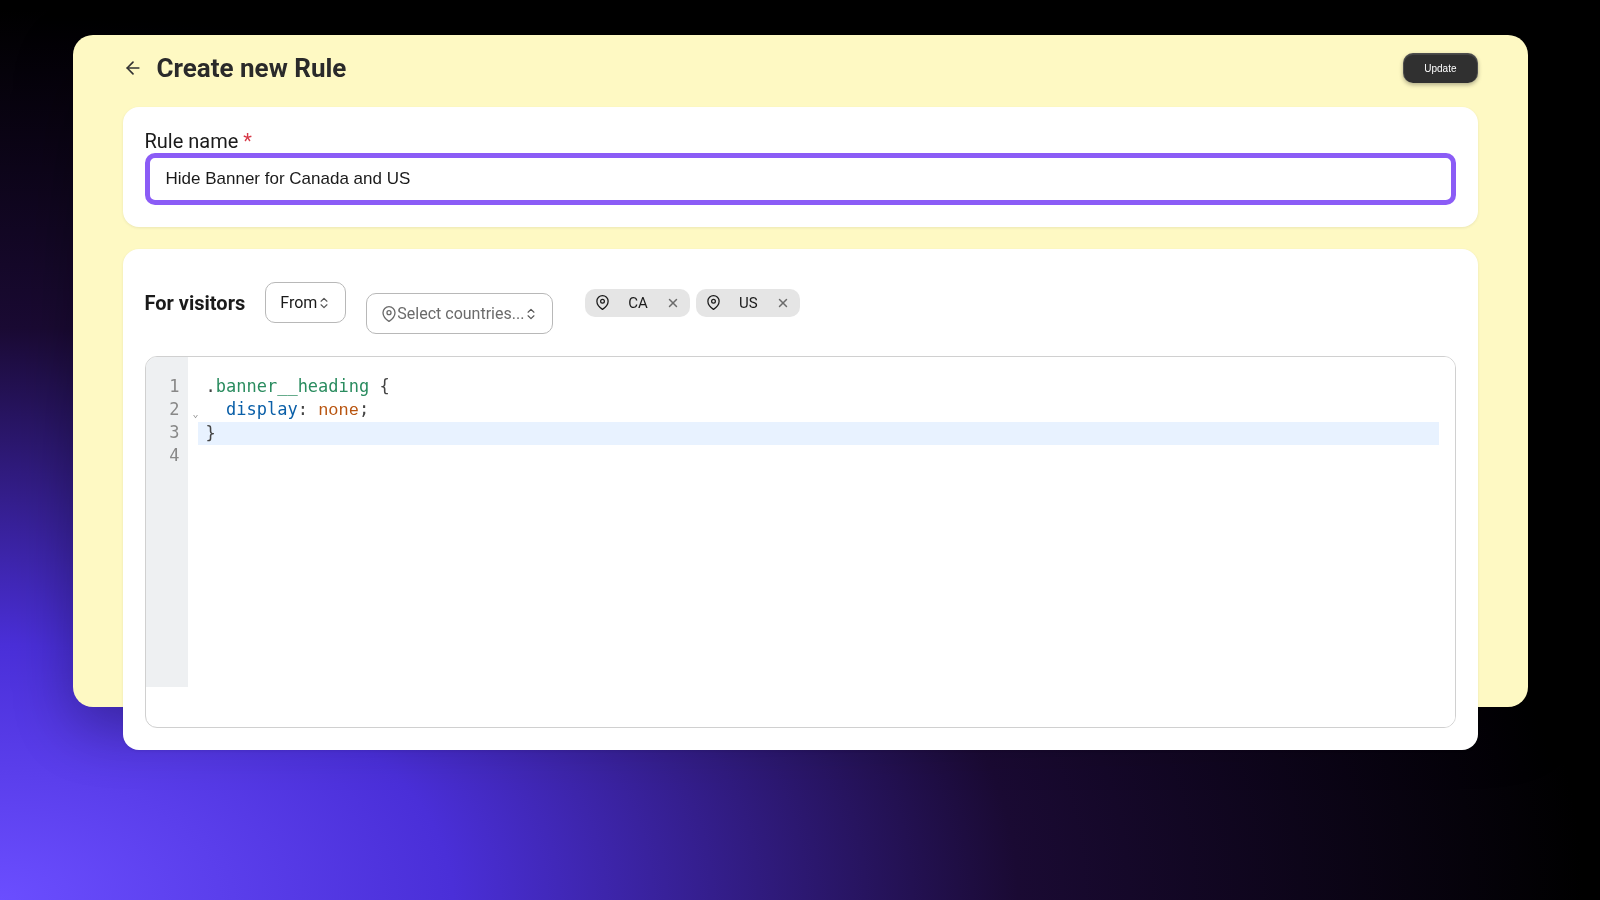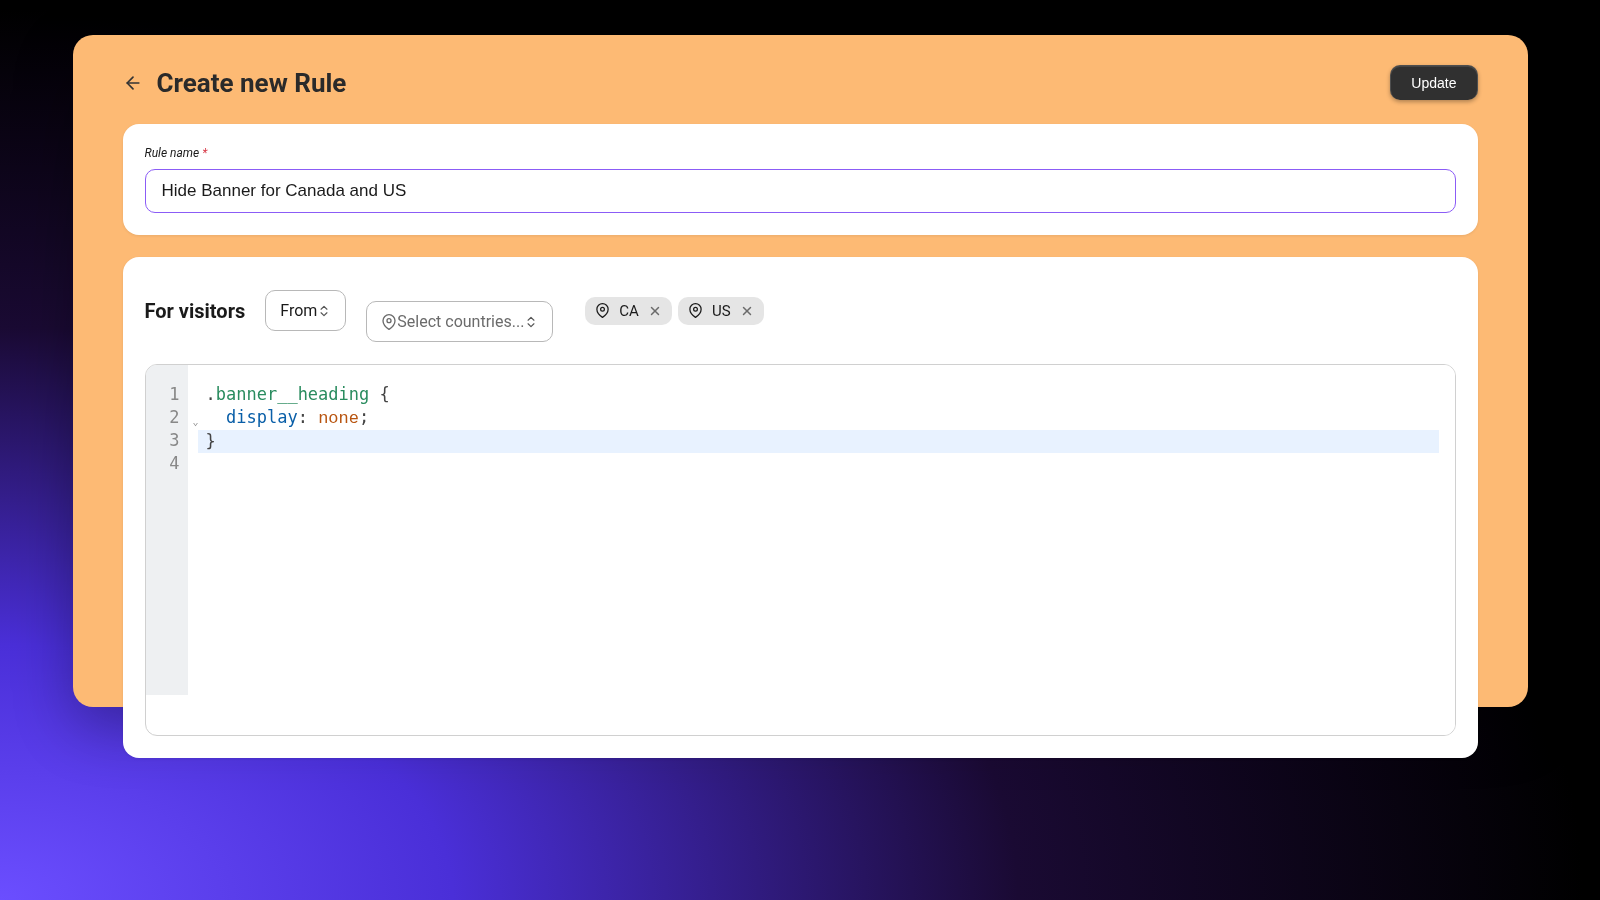--- a/index.html
+++ b/index.html
@@ -15,23 +15,23 @@
       background: radial-gradient(ellipse at bottom left, #6b4eff 0%, #4a2fd8 20%, #1a0a33 45%, #000000 70%);
       display: flex;
       align-items: flex-start;
       justify-content: center;
       padding-top: 35px;
     }
     
     .app-container {
       width: 1455px;
       height: 672px;
-      background: #fdba74;
+      background: #fef9c3;
       border-radius: 20px;
-      padding: 30px 0;
+      padding: 18px 0;
       box-shadow: 0 20px 60px rgba(0,0,0,0.3);
     }
     
     .header {
       display: flex;
       align-items: center;
       justify-content: space-between;
       padding: 0 50px 24px 50px;
     }
     
@@ -56,50 +56,48 @@
       color: #2a2a2a;
     }
     
     .update-button {
       background: #303030;
       color: #fff;
       border: 1px solid rgba(255,255,255,0.15);
       border-bottom: none;
       padding: 9px 20px;
       border-radius: 10px;
-      font-size: 14px;
+      font-size: 10px;
       font-weight: 500;
       cursor: pointer;
       box-shadow: 0 2px 4px rgba(0,0,0,0.3), inset 0 1px 0 rgba(255,255,255,0.1);
     }
     
     .card {
       background: #fff;
       border-radius: 16px;
       margin: 0 50px 22px 50px;
       padding: 22px;
       box-shadow: 0 1px 3px rgba(0,0,0,0.08);
     }
     
     .field-label {
-      font-size: 12px;
-      color: #1a1a1a;
-      margin-bottom: 9px;
+      font-size: 20px;
+      color: #1a1a1a;
       display: block;
-      font-style: italic;
     }
     
     .required {
       color: #d73a49;
     }
     
     .text-input {
       width: 100%;
       padding: 11px 16px;
-      border: 1px solid #8b5cf6;
+      border: 5px solid #8b5cf6;
       border-radius: 10px;
       font-size: 17px;
       color: #1a1a1a;
       background: #fff;
       outline: none;
     }
     
     .filter-row {
       display: flex;
       align-items: center;
@@ -144,21 +142,21 @@
     
     .tags-group {
       display: flex;
       gap: 6px;
       margin-left: 12px;
     }
     
     .tag {
       display: flex;
       align-items: center;
-      gap: 9px;
+      gap: 18px;
       background: #e5e5e5;
       padding: 5px 10px;
       border-radius: 10px;
       font-size: 15px;
       color: #1a1a1a;
     }
     
     .tag-close {
       width: 14px;
       height: 14px;

